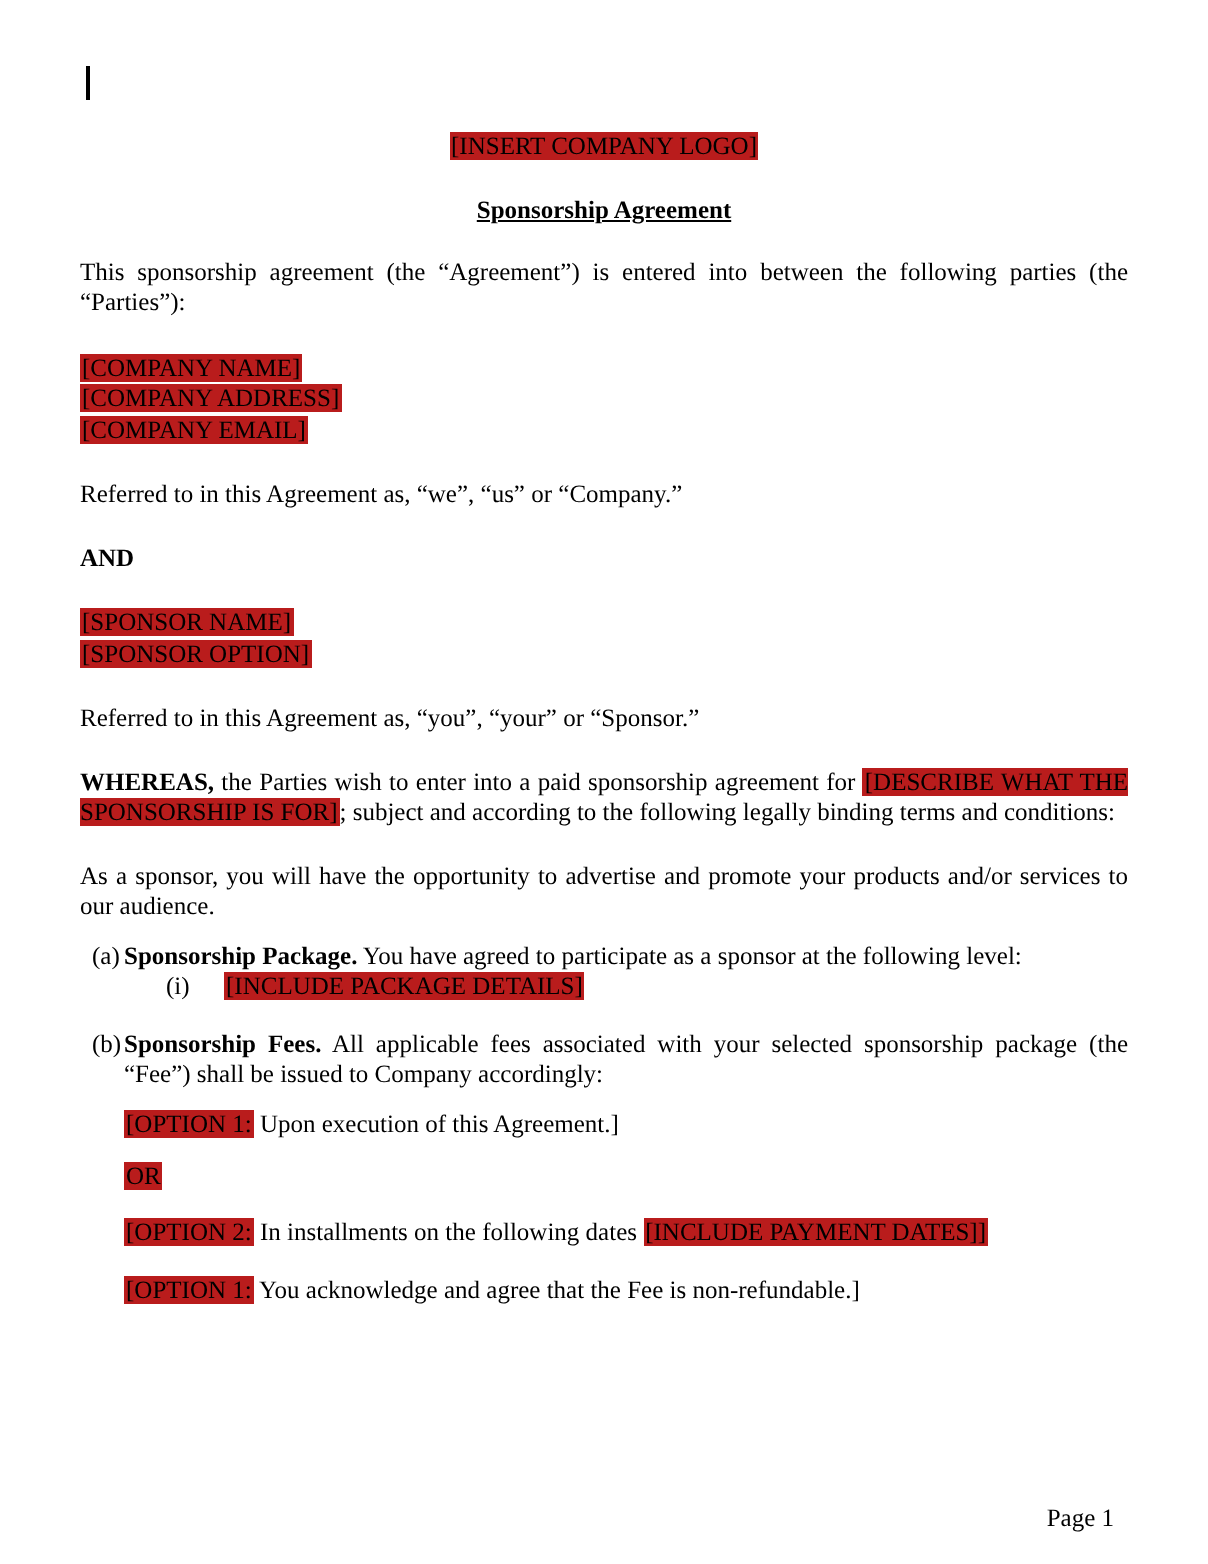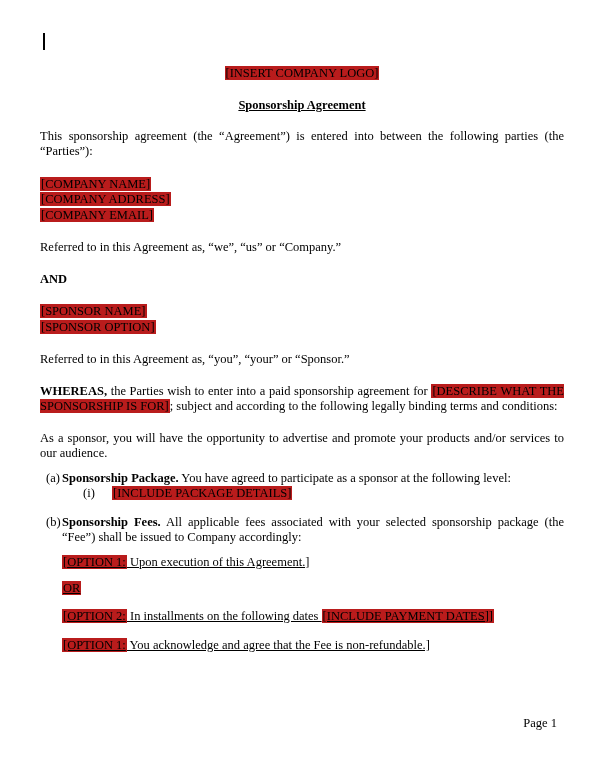--- a/index.html
+++ b/index.html
@@ -35,24 +35,24 @@
     width: 1.5px; height: 17px;
     margin-left: 3px;
     background: #000000;
     vertical-align: top;
   }
   .li { display: flex; }
   .li-marker { width: 16px; flex: 0 0 16px; margin-left: 6px; }
   .li-body { flex: 1; }
   .subli { padding-left: 21px; }
   .sub-marker { display: inline-block; width: 29px; }
-  .indent { margin-left: 22px; text-decoration: underline; }
+  .indent { margin-left: 22px; }
   .footer {
     position: absolute;
-    top: 716px; right: 47px;
+    top: 752px; right: 47px;
   }
 </style>
 </head>
 <body>
 
 <div class="page">
   <div class="content">
 
     <p class="caret-line g17"><span class="caret"></span></p>
 

